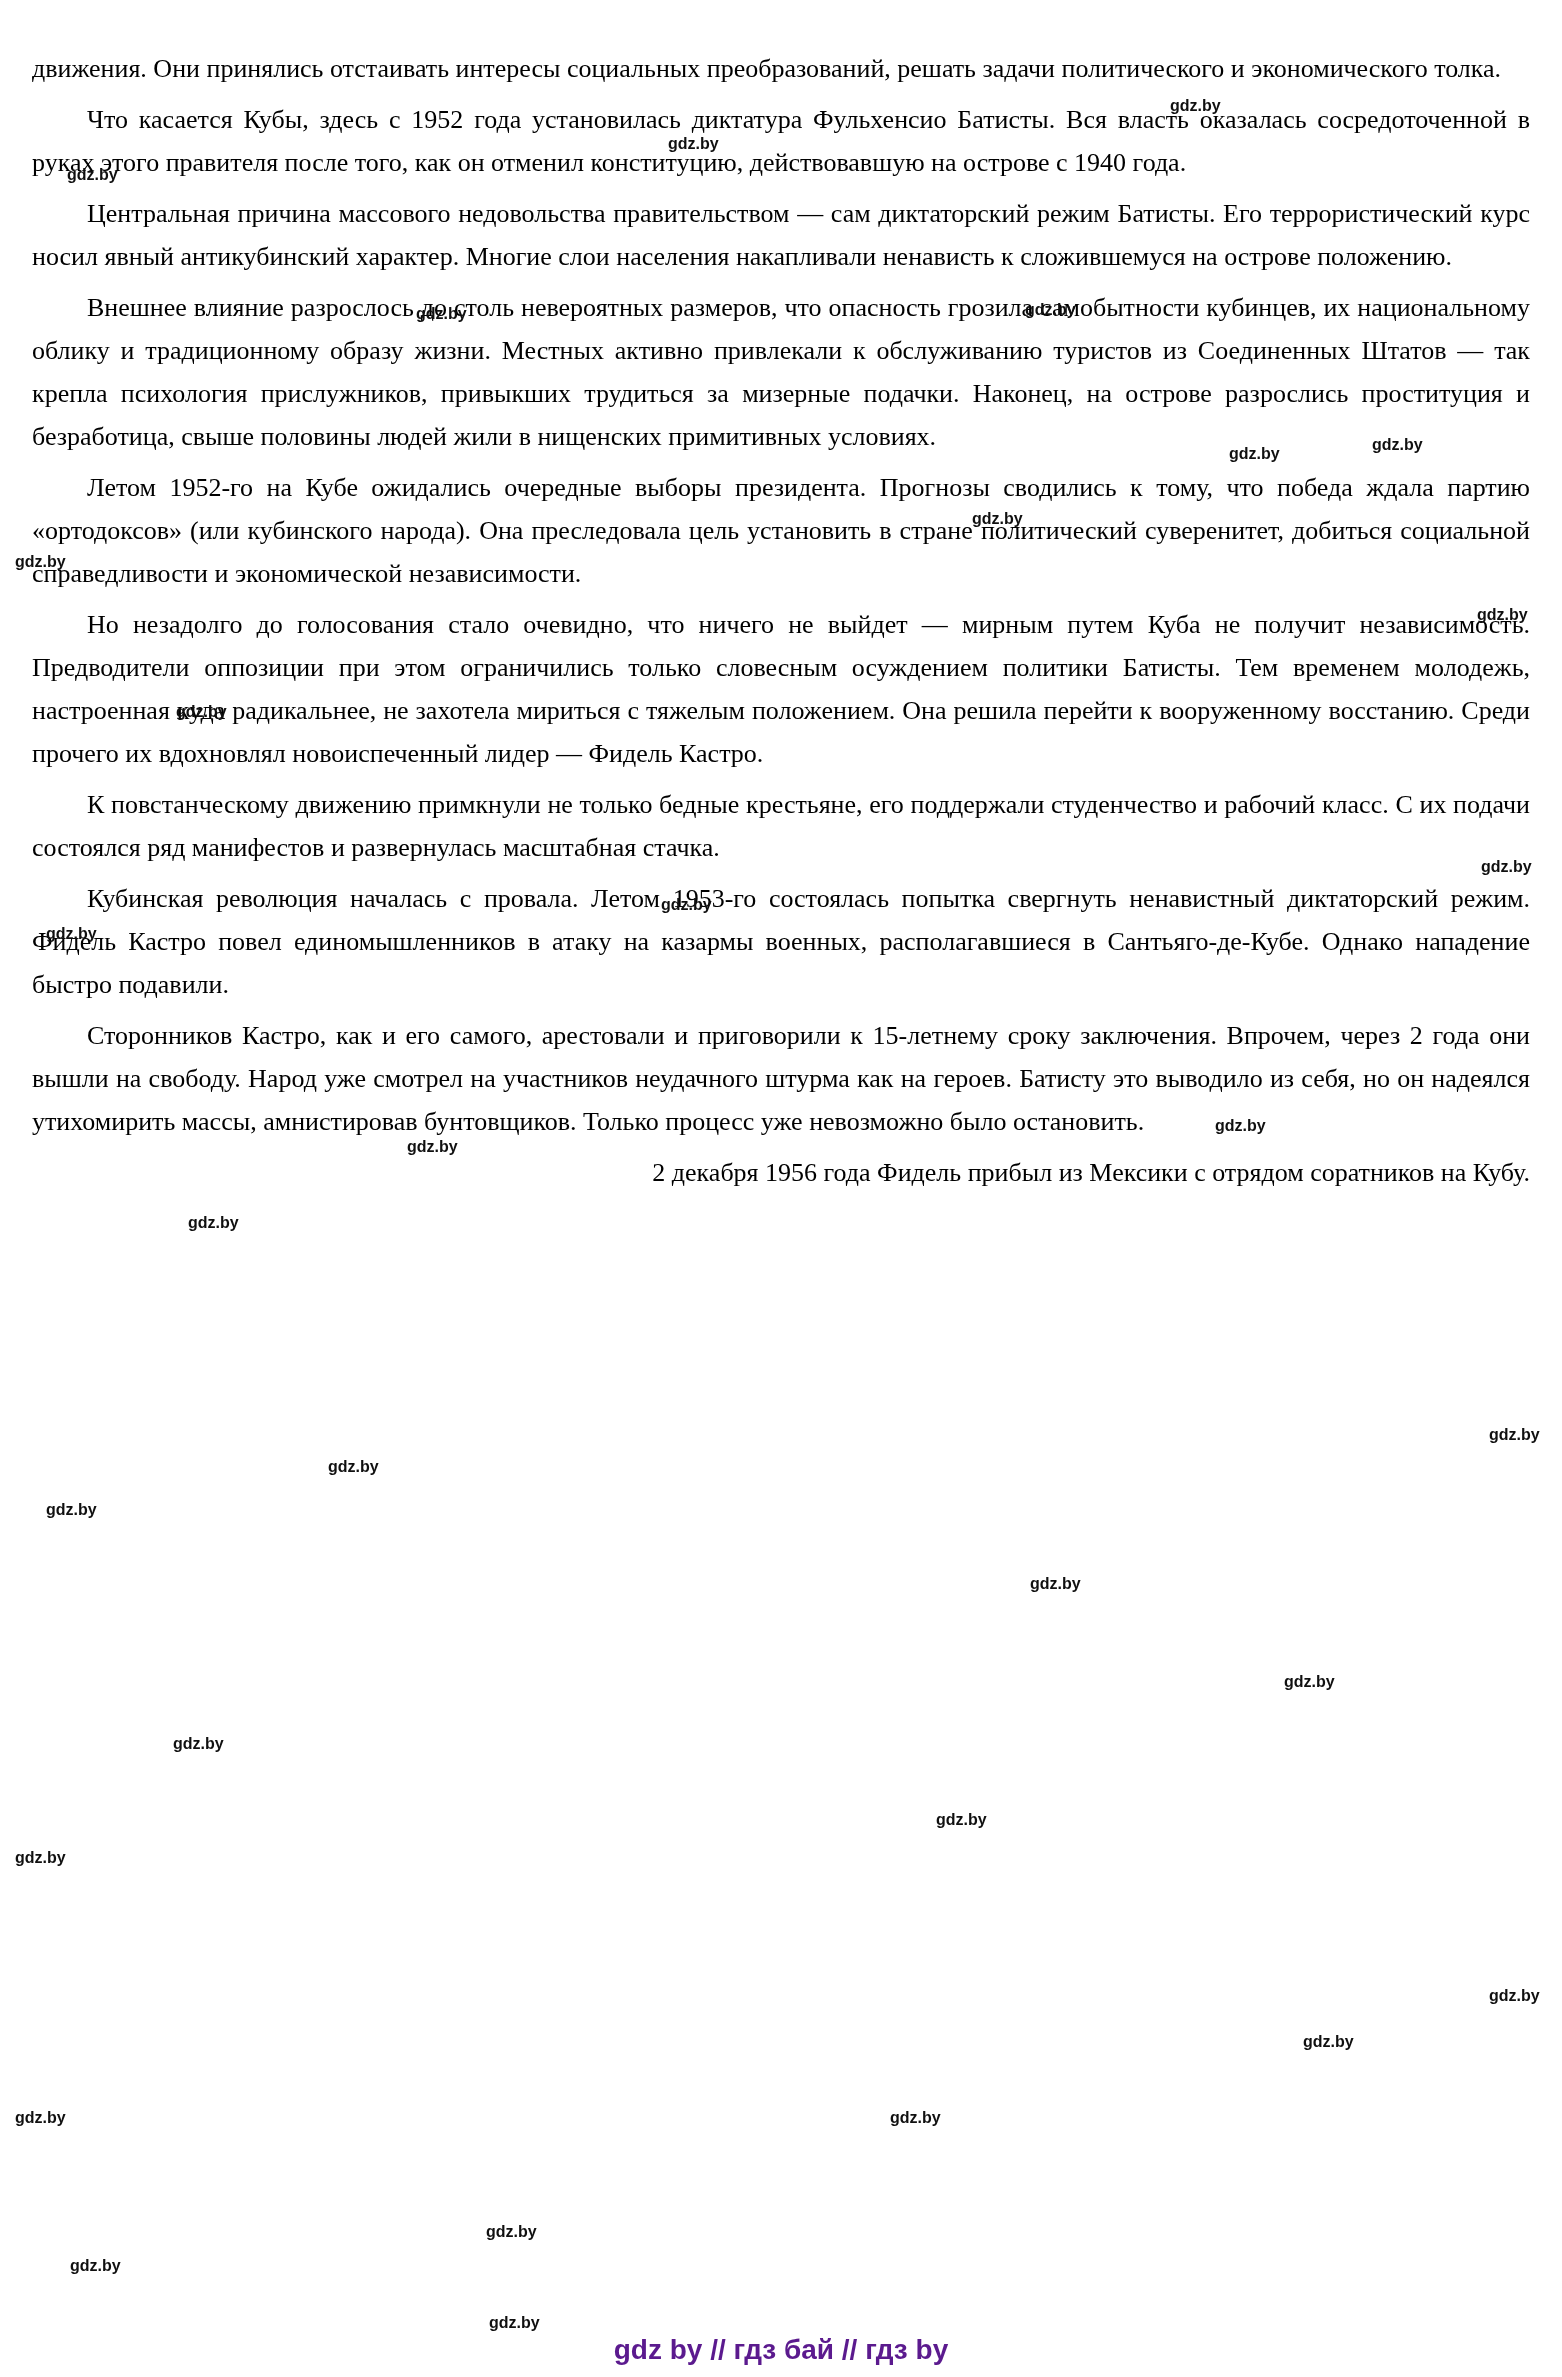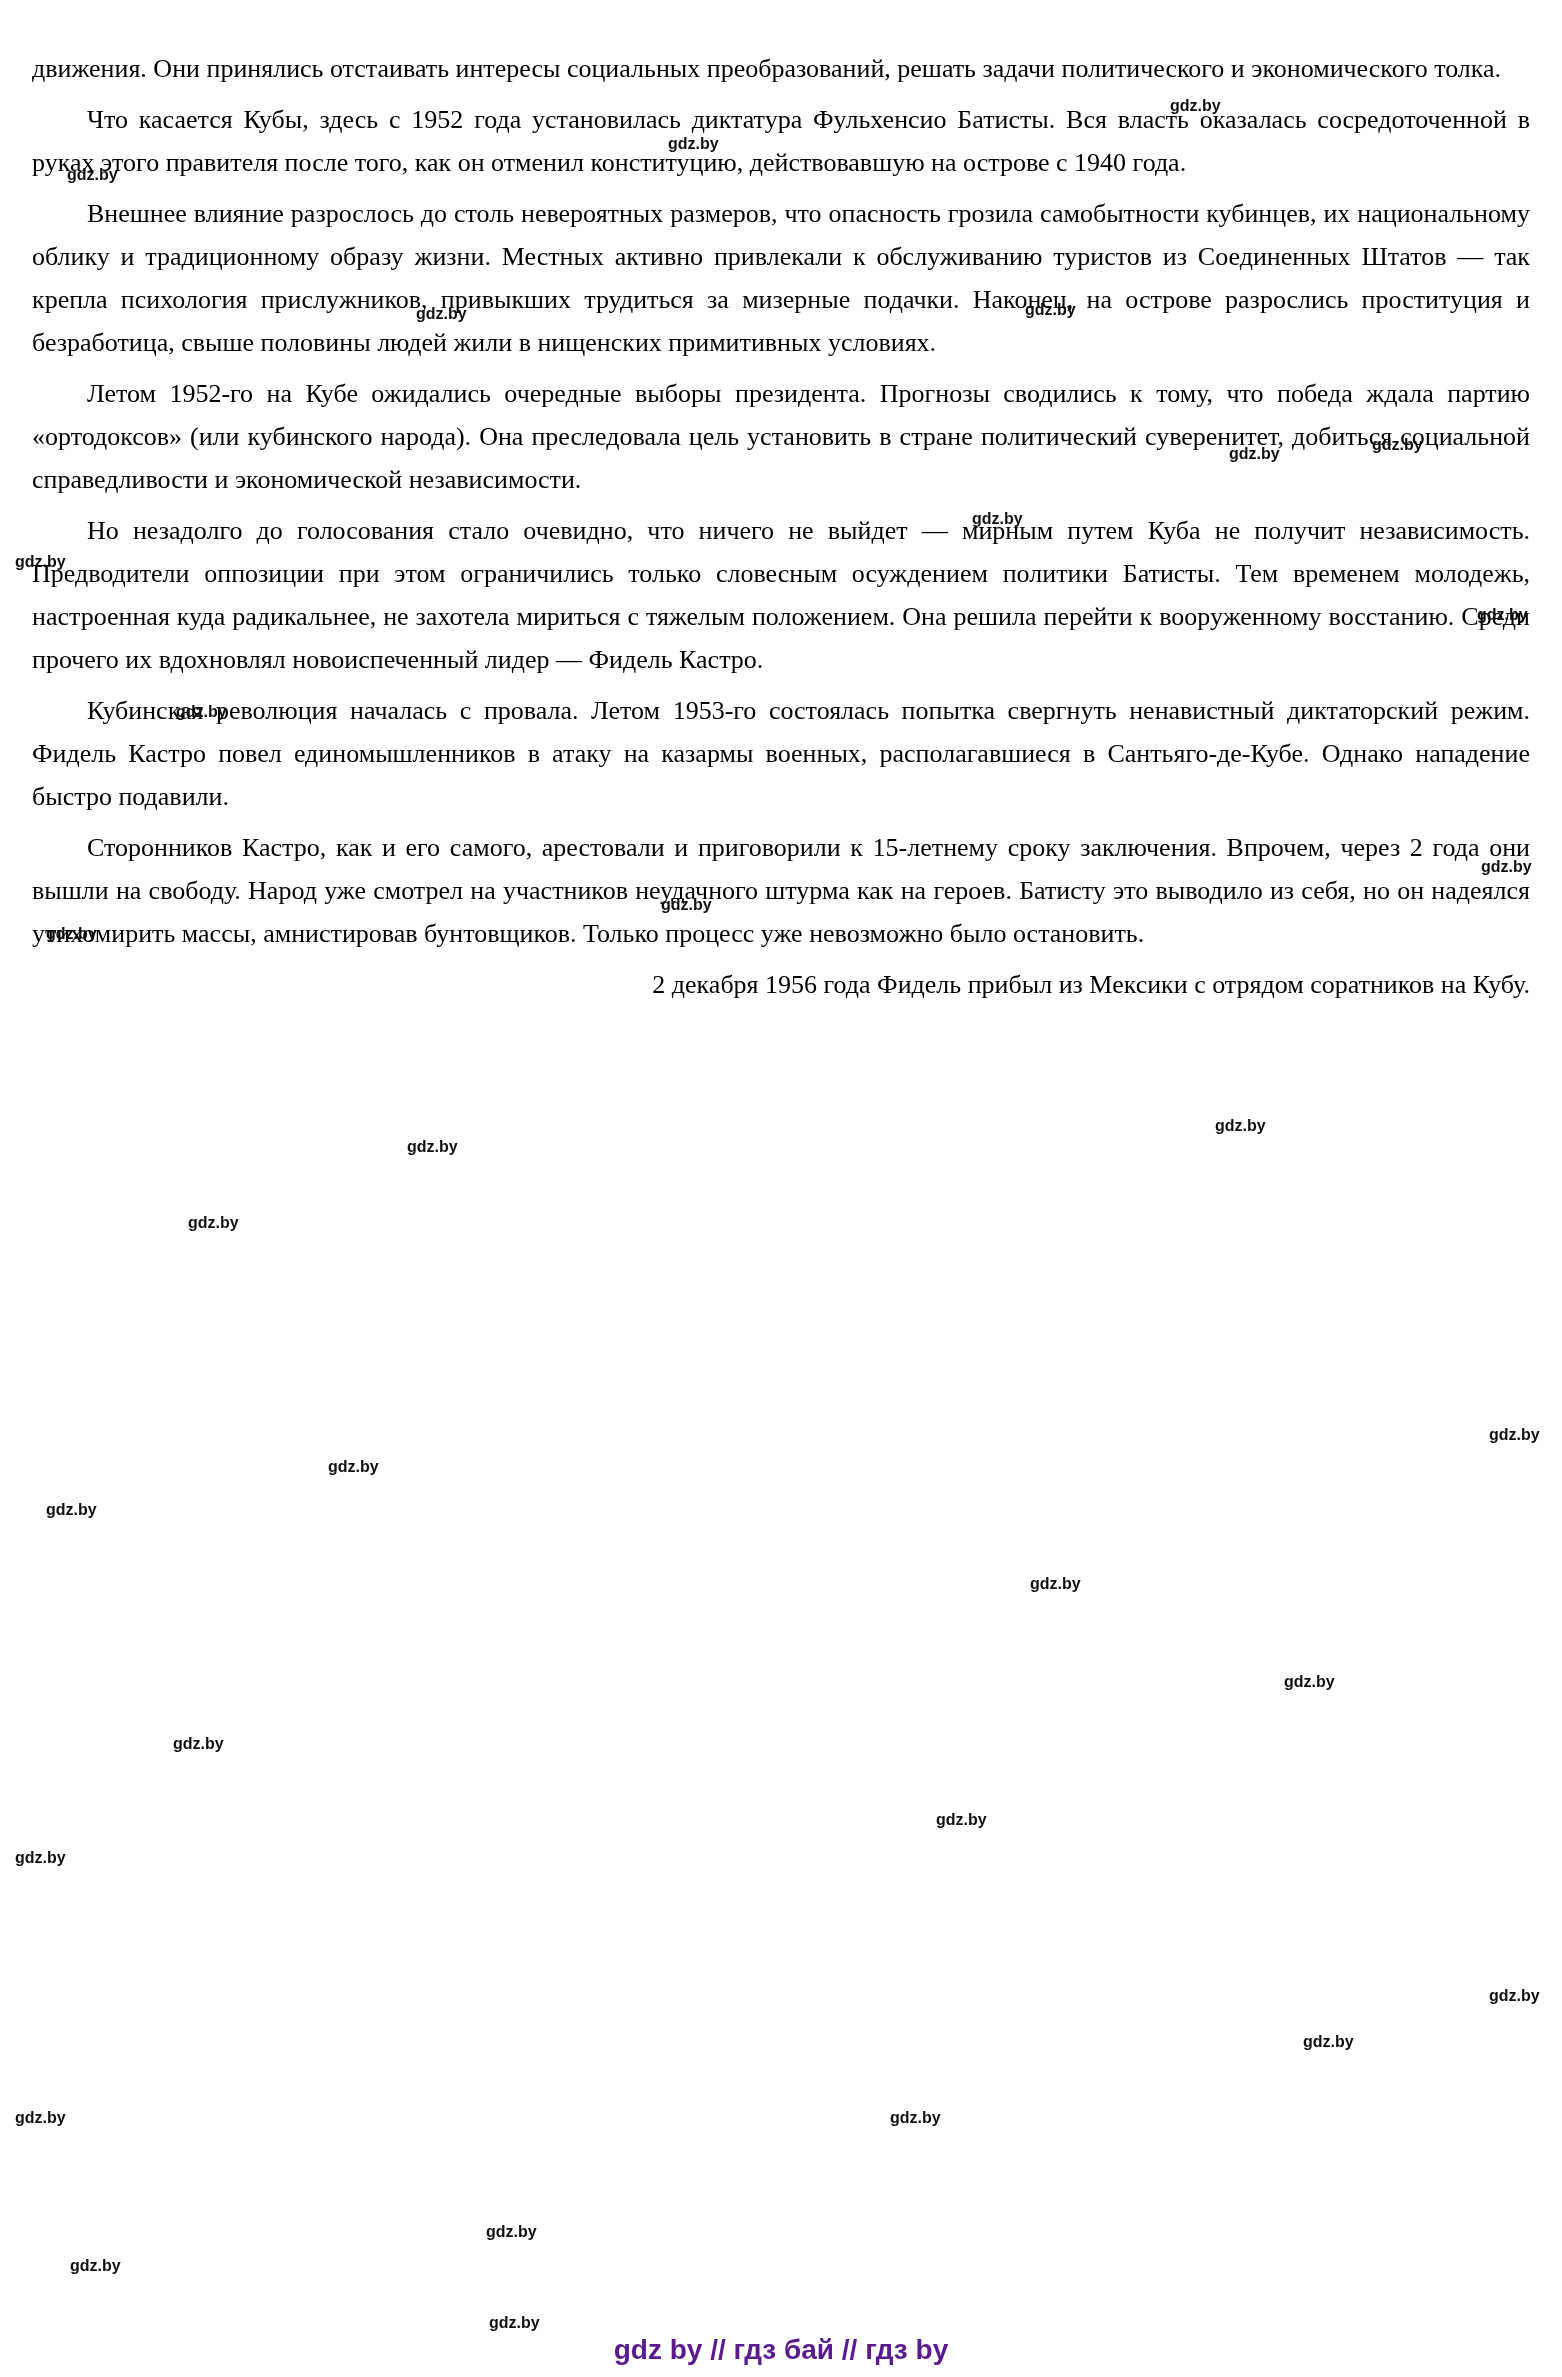--- a/index.html
+++ b/index.html
@@ -88,23 +88,25 @@
 </style>
 </head>
 <body>
 
 <div class="page">
 
 
   <div class="content">
     <p class="para">движения. Они принялись отстаивать интересы социальных преобразований, решать задачи политического и экономического толка.</p>
     <p class="para indent">Что касается Кубы, здесь с 1952 года установилась диктатура Фульхенсио Батисты. Вся власть оказалась сосредоточенной в руках этого правителя после того, как он отменил конституцию, действовавшую на острове с 1940 года.</p>
+    <p class="para indent">Центральная причина массового недовольства правительством — сам диктаторский режим Батисты. Его террористический курс носил явный антикубинский характер. Многие слои населения накапливали ненависть к сложившемуся на острове положению.</p>
     <p class="para indent">Внешнее влияние разрослось до столь невероятных размеров, что опасность грозила самобытности кубинцев, их национальному облику и традиционному образу жизни. Местных активно привлекали к обслуживанию туристов из Соединенных Штатов — так крепла психология прислужников, привыкших трудиться за мизерные подачки. Наконец, на острове разрослись проституция и безработица, свыше половины людей жили в нищенских примитивных условиях.</p>
     <p class="para indent">Летом 1952-го на Кубе ожидались очередные выборы президента. Прогнозы сводились к тому, что победа ждала партию «ортодоксов» (или кубинского народа). Она преследовала цель установить в стране политический суверенитет, добиться социальной справедливости и экономической независимости.</p>
     <p class="para indent">Но незадолго до голосования стало очевидно, что ничего не выйдет — мирным путем Куба не получит независимость. Предводители оппозиции при этом ограничились только словесным осуждением политики Батисты. Тем временем молодежь, настроенная куда радикальнее, не захотела мириться с тяжелым положением. Она решила перейти к вооруженному восстанию. Среди прочего их вдохновлял новоиспеченный лидер — Фидель Кастро.</p>
+    <p class="para indent">К повстанческому движению примкнули не только бедные крестьяне, его поддержали студенчество и рабочий класс. С их подачи состоялся ряд манифестов и развернулась масштабная стачка.</p>
     <p class="para indent">Кубинская революция началась с провала. Летом 1953-го состоялась попытка свергнуть ненавистный диктаторский режим. Фидель Кастро повел единомышленников в атаку на казармы военных, располагавшиеся в Сантьяго-де-Кубе. Однако нападение быстро подавили.</p>
     <p class="para indent">Сторонников Кастро, как и его самого, арестовали и приговорили к 15-летнему сроку заключения. Впрочем, через 2 года они вышли на свободу. Народ уже смотрел на участников неудачного штурма как на героев. Батисту это выводило из себя, но он надеялся утихомирить массы, амнистировав бунтовщиков. Только процесс уже невозможно было остановить.</p>
     <p class="para indent">2 декабря 1956 года Фидель прибыл из Мексики с отрядом соратников на Кубу.</p>
   </div>
 
   <div class="site-footer">gdz by  //  гдз бай  //  гдз by</div>
 
   <div id="watermark-layer">
       <span class="wm" style="left: 1170px; top: 97px; color: rgb(16, 16, 16);">gdz.by</span>
       <span class="wm" style="left: 668px; top: 135px; color: rgb(16, 16, 16);">gdz.by</span>

